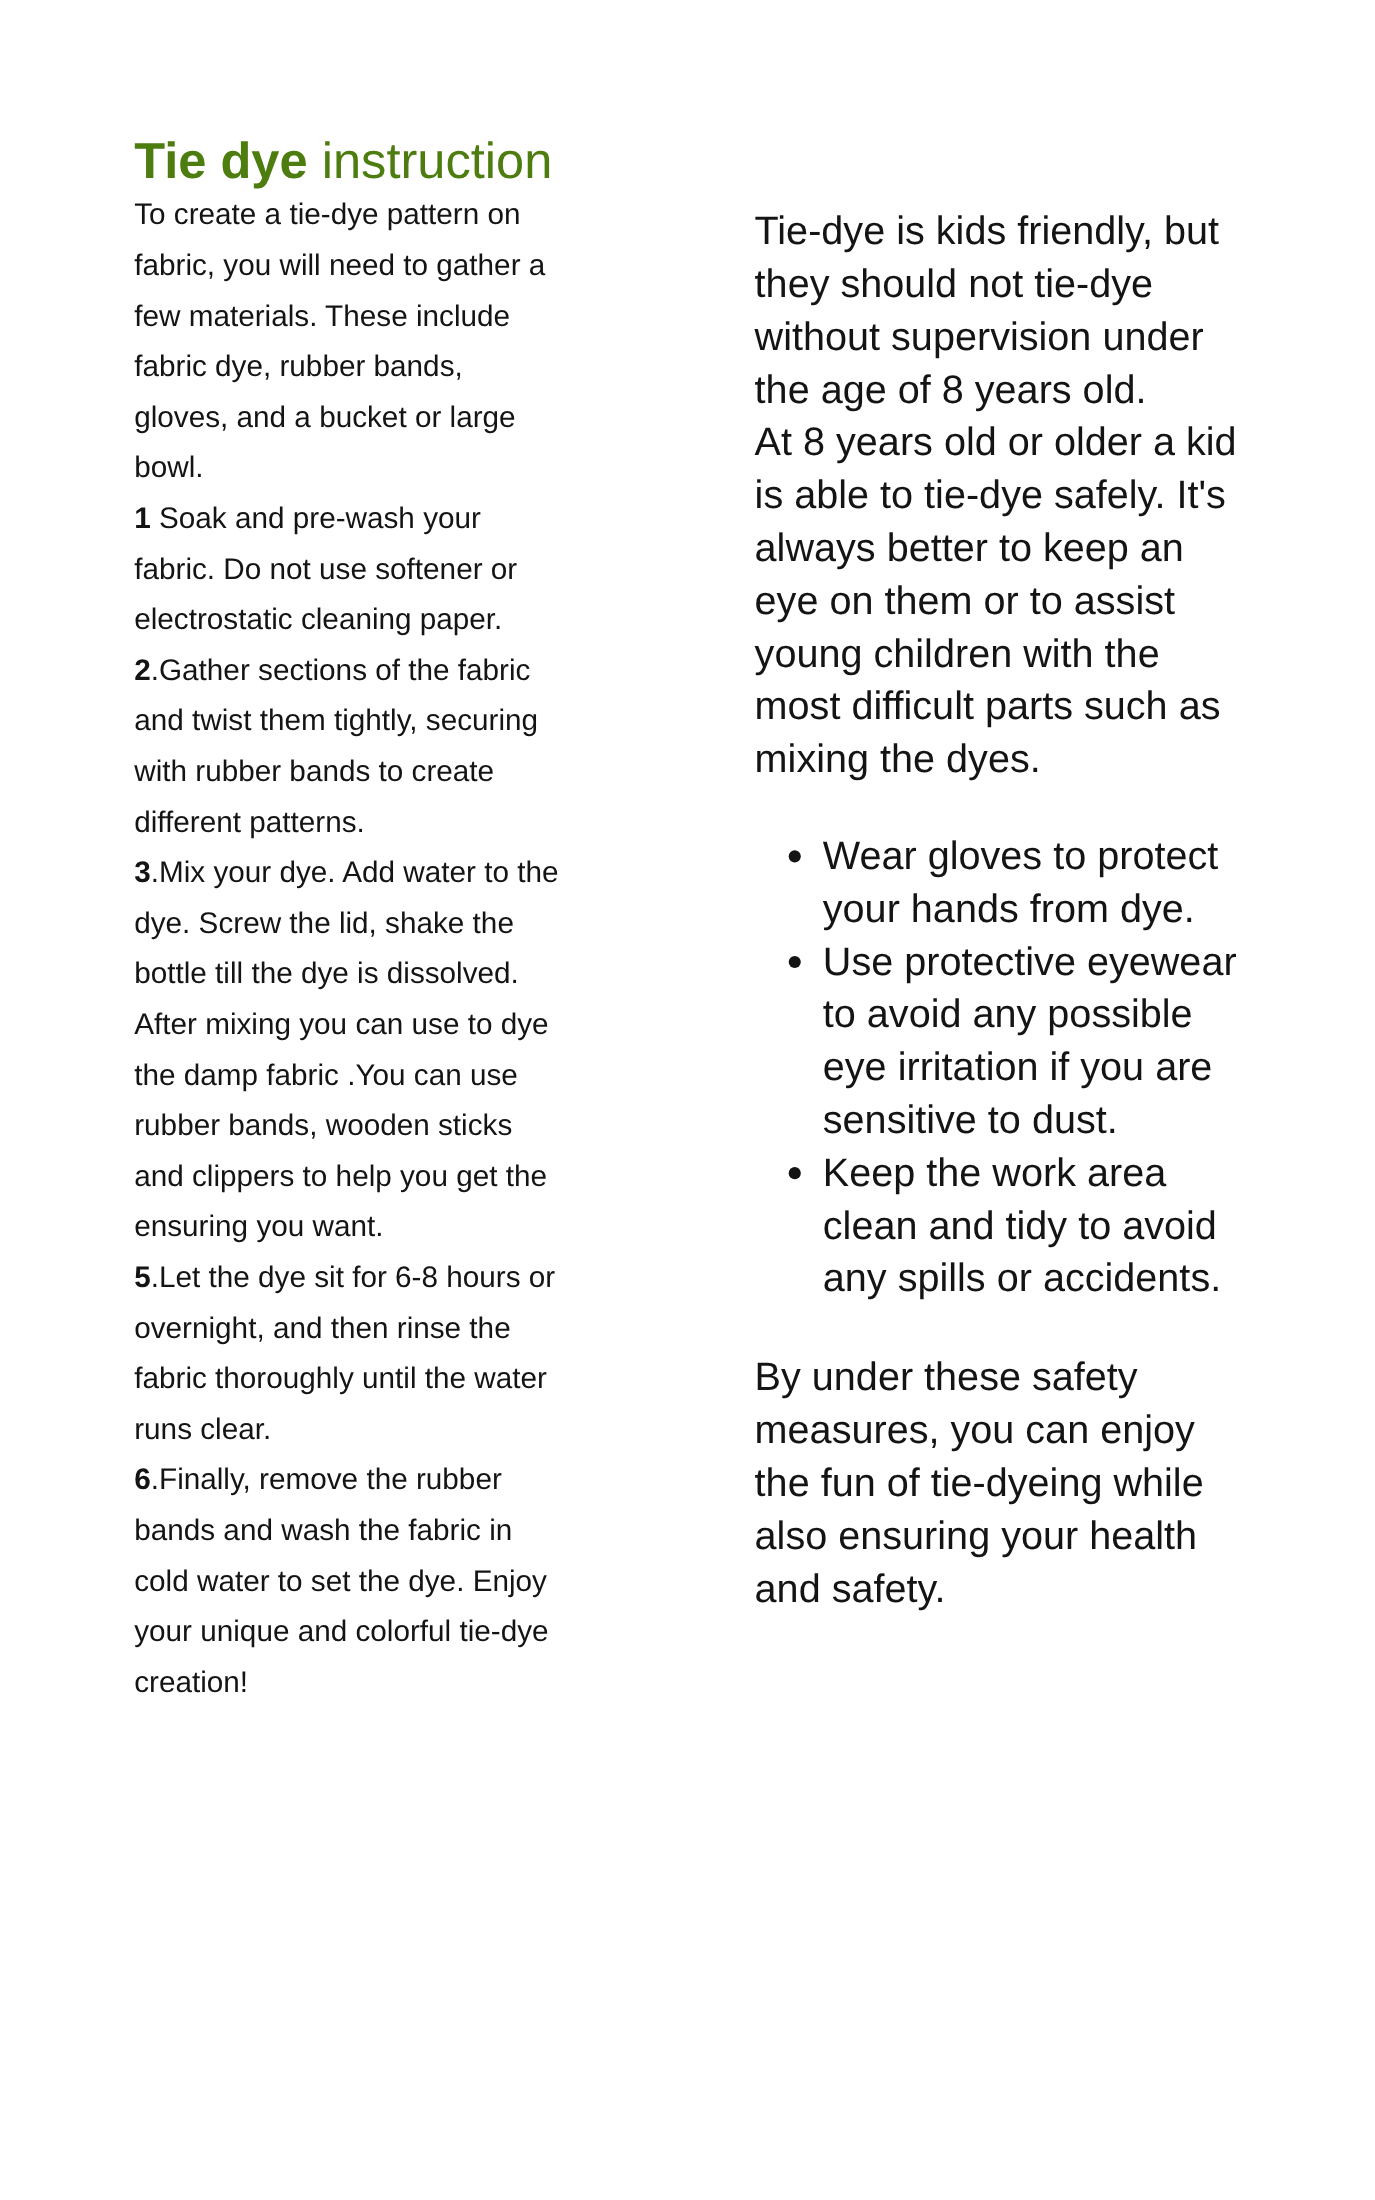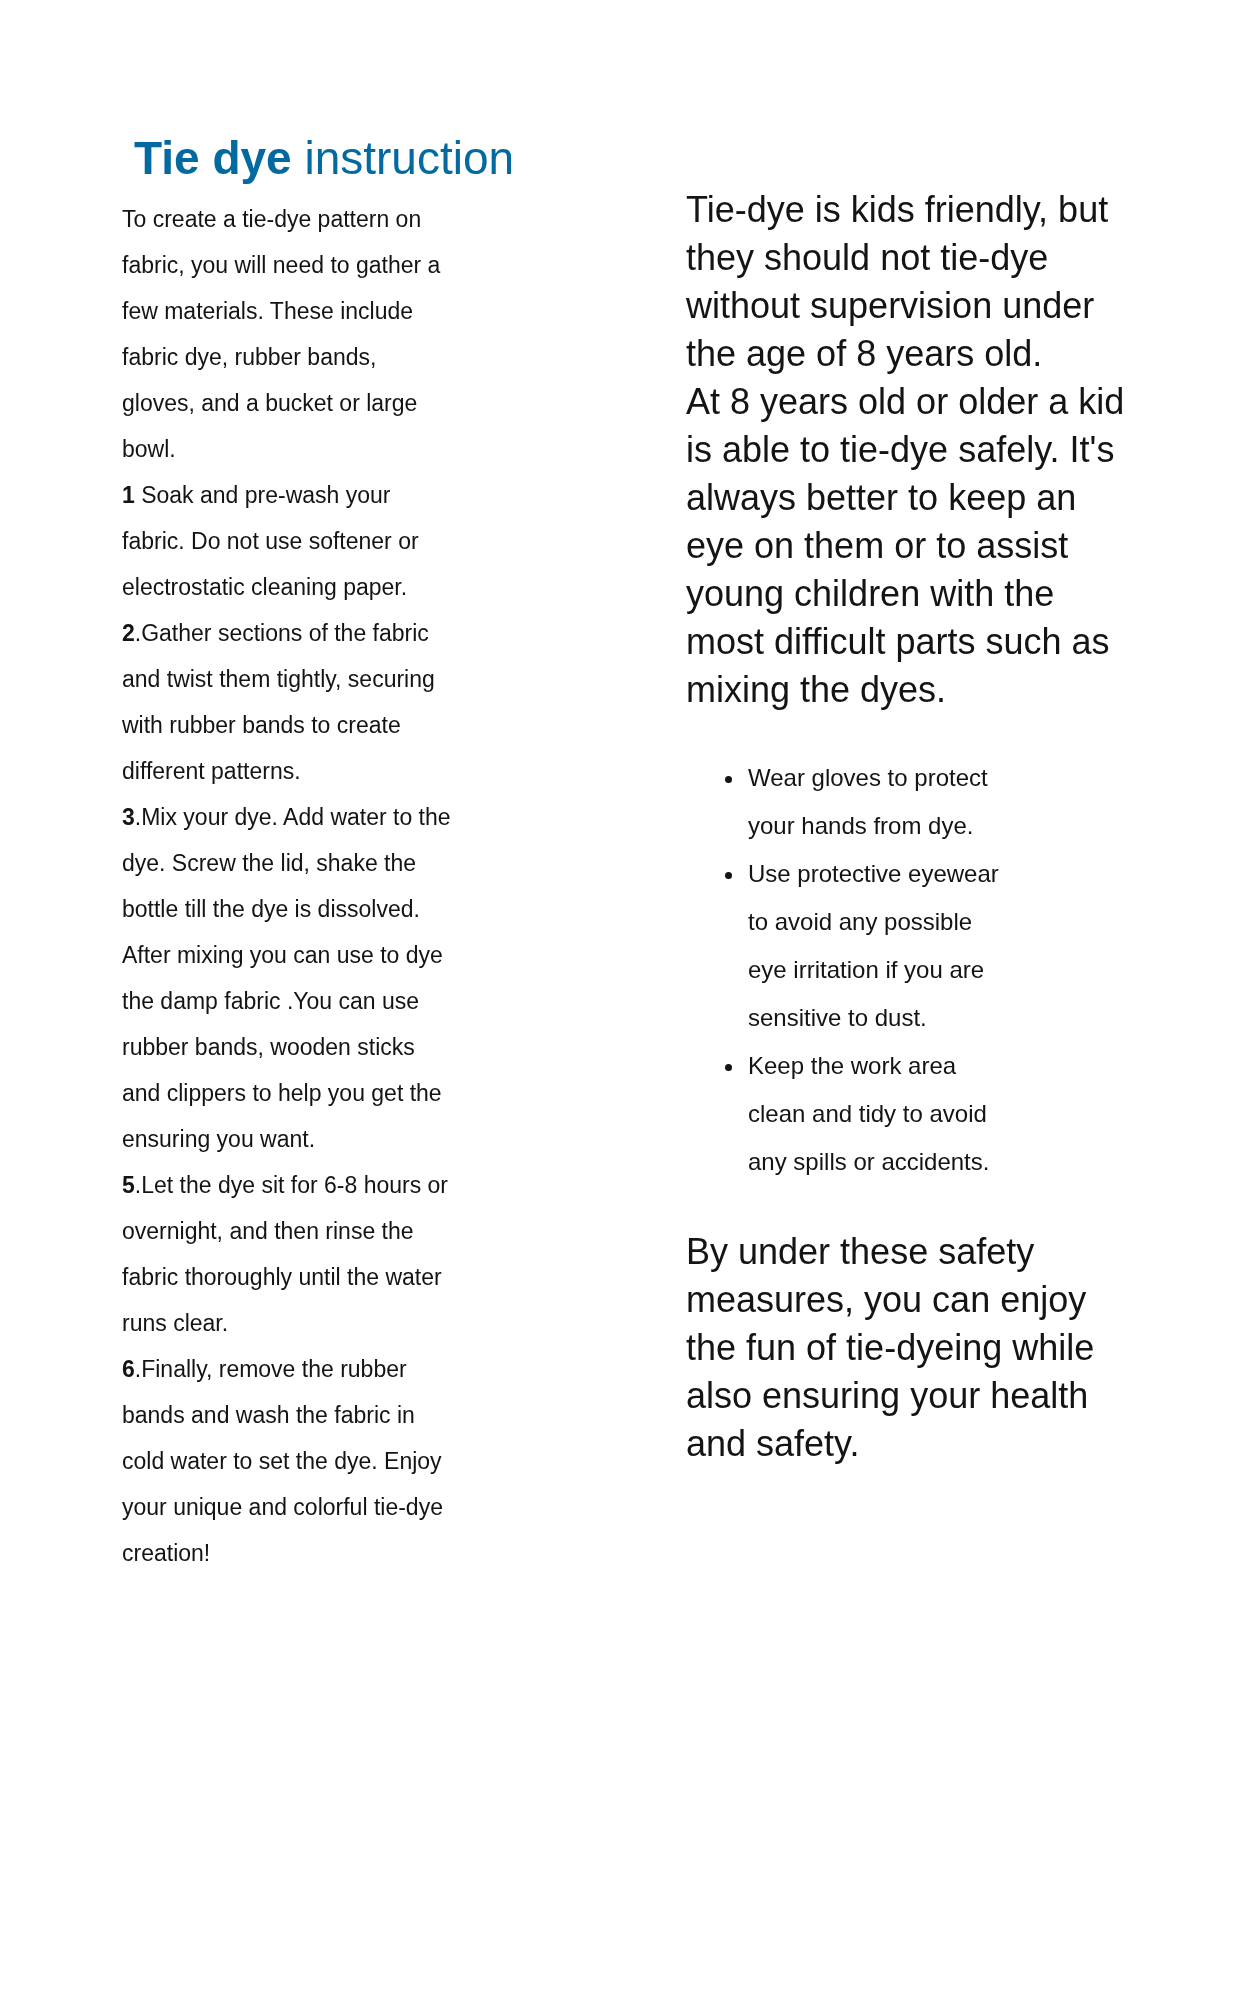--- a/index.html
+++ b/index.html
@@ -22,50 +22,50 @@
   }
   .col-left {
     left: 122px;
     width: 468px;
   }
   .col-right {
     left: 686px;
     width: 482px;
   }
   .heading {
-    margin: 12px;
+    margin: 0;
     font-size: 46px;
     line-height: 52px;
-    color: #0369a1;
+    color: #4d7c0f;
     font-weight: normal;
     white-space: nowrap;
   }
   .heading .hbold { font-weight: bold; }
   .col-left p {
     margin: 0;
-    font-size: 23px;
+    font-size: 27px;
     line-height: 46px;
     white-space: pre-line;
   }
   .col-left .step-num { font-weight: bold; }
   .col-right p {
     margin: 0;
     font-size: 36px;
     line-height: 48px;
     white-space: pre-line;
   }
   .col-right .gap-p2 { margin-top: 66px; }
   .col-right .gap-p3 { margin-top: 42px; }
   .tips-list {
     margin: 40px 0 0 0;
     padding: 0 0 0 60px;
     list-style: disc outside;
   }
   .tips-list li {
-    font-size: 24px;
+    font-size: 36px;
     line-height: 48px;
     white-space: pre-line;
     padding-left: 2px;
   }
 </style>
 </head>
 <body>
 
 <div class="page">
 

